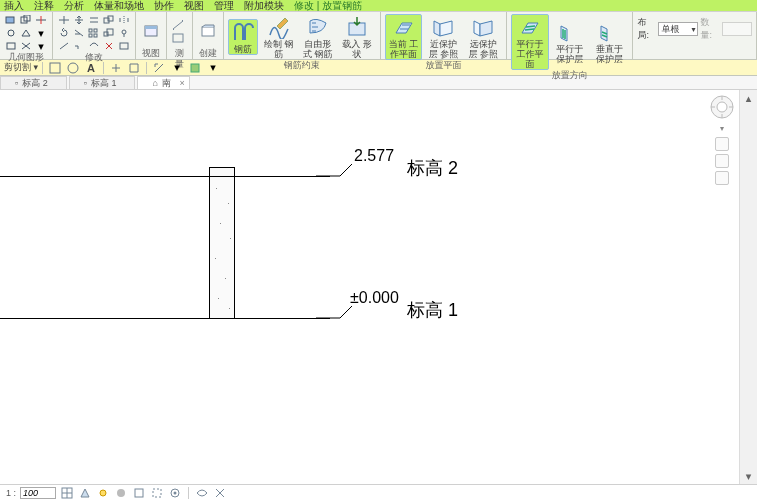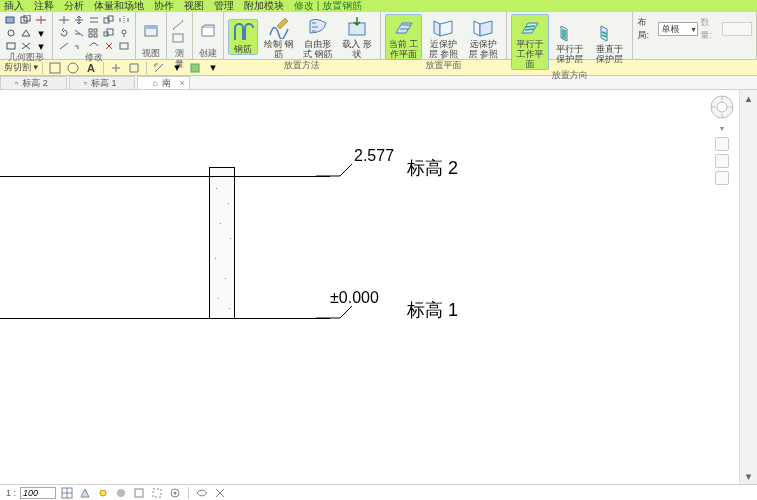--- a/index.html
+++ b/index.html
@@ -290,21 +290,21 @@
       </div>
       <div class="rbtn big">
         <svg class="icon" width="24" height="24">
             <rect x="4" y="8" width="16" height="12" fill="#dce8f5" stroke="#4a7fb5"></rect>
             <path d="M12 2v8M9 7l3 3 3-3" fill="none" stroke="#2a7a2a" stroke-width="1.5"></path>
           </svg>
         <span class="lbl">载入
 形状</span>
       </div>
     </div>
-    <div class="ribbon-group-label">放置方法</div>
+    <div class="ribbon-group-label">钢筋约束</div>
   </div>
 
   <div class="ribbon-group">
     <div class="ribbon-group-items">
       <div class="rbtn big active">
         <svg class="icon" width="24" height="24">
             <path d="M4 18l6-10h10l-6 10z" fill="#cde6f7" stroke="#4a7fb5"></path>
             <path d="M8 14h8M10 10h8" stroke="#4a7fb5"></path>
           </svg>
         <span class="lbl">当前
@@ -456,21 +456,21 @@
     <svg class="level-marker" style="left:316px;top:73px" width="36" height="16">
         <path d="M0 13 h24 l12 -12" stroke="#000" fill="none"></path>
       </svg>
     <div class="level-value" style="left:354px;top:57px">2.577</div>
     <div class="level-name" style="left:407px;top:66px">标高 2</div>
 
     <div class="level-line" style="top:228px;left:0;width:330px"></div>
     <svg class="level-marker" style="left:316px;top:215px" width="36" height="16">
         <path d="M0 13 h24 l12 -12" stroke="#000" fill="none"></path>
       </svg>
-    <div class="level-value" style="left:330px;top:199px">±0.000</div>
+    <div class="level-value" style="left:350px;top:199px">±0.000</div>
     <div class="level-name" style="left:407px;top:208px">标高 1</div>
   </div>
 
   <div class="nav-cube-area">
     <svg class="steer" width="26" height="26">
         <circle cx="13" cy="13" r="11" fill="#f5f5f5" stroke="#bbb"></circle>
         <circle cx="13" cy="13" r="5" fill="#fff" stroke="#bbb"></circle>
         <path d="M13 2v4M13 20v4M2 13h4M20 13h4" stroke="#bbb"></path>
       </svg>
     <span style="font-size:8px;color:#888">▾</span>

